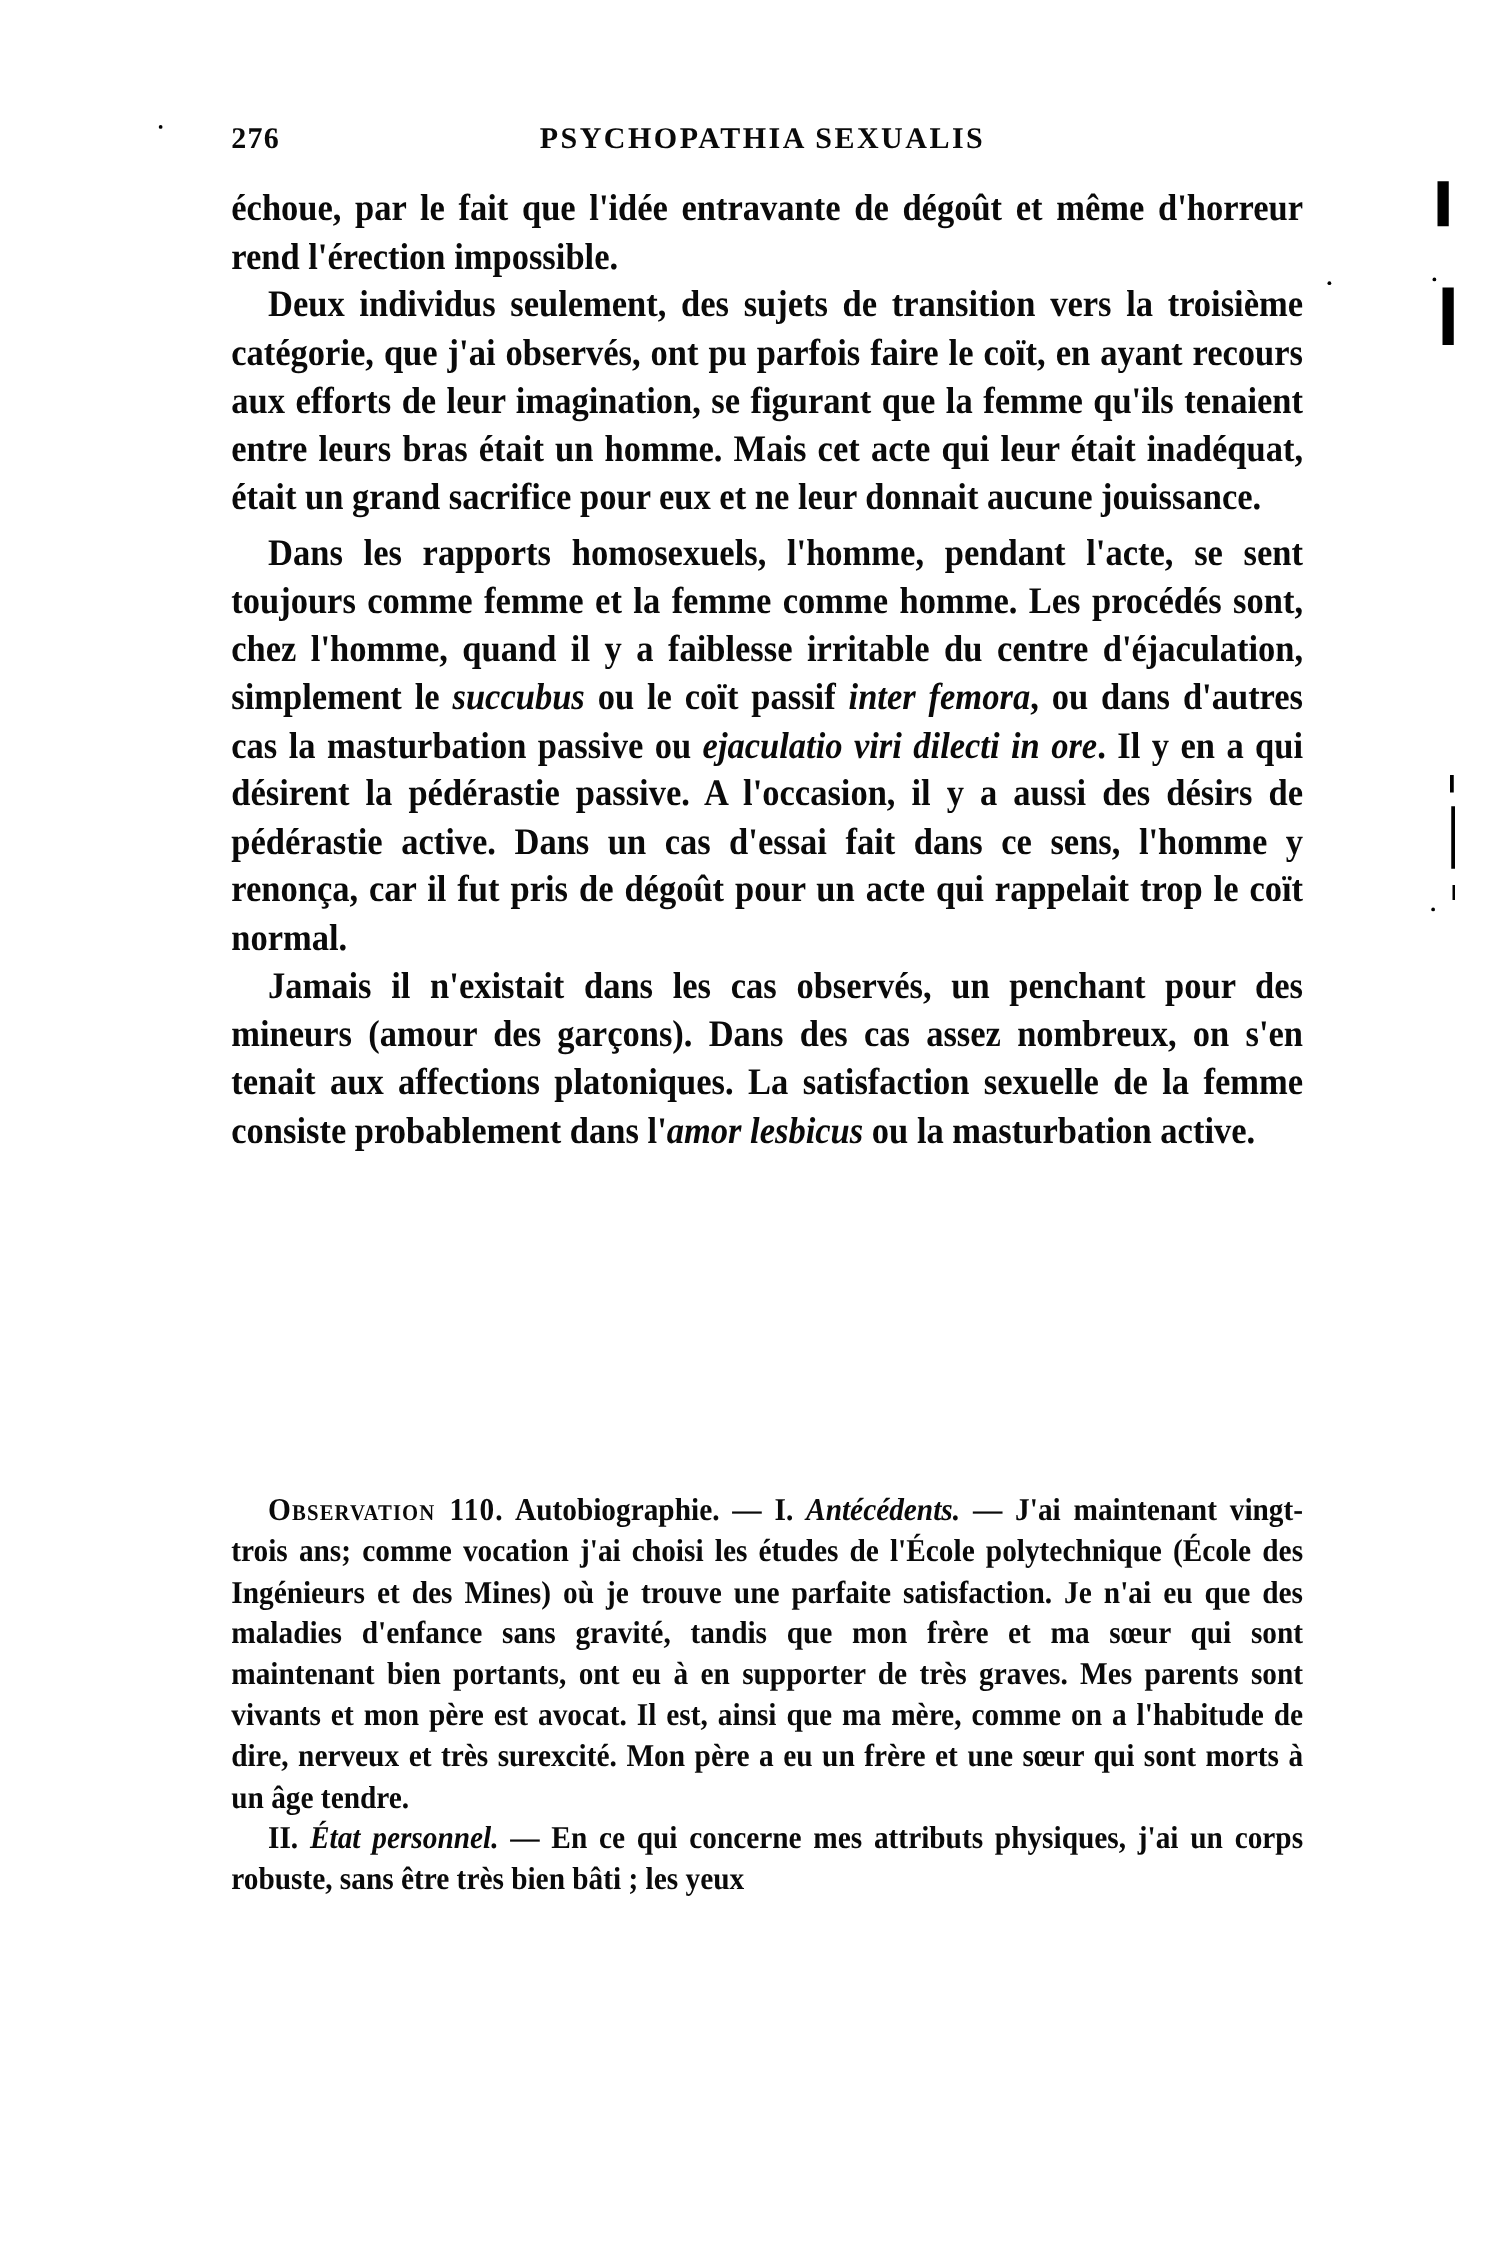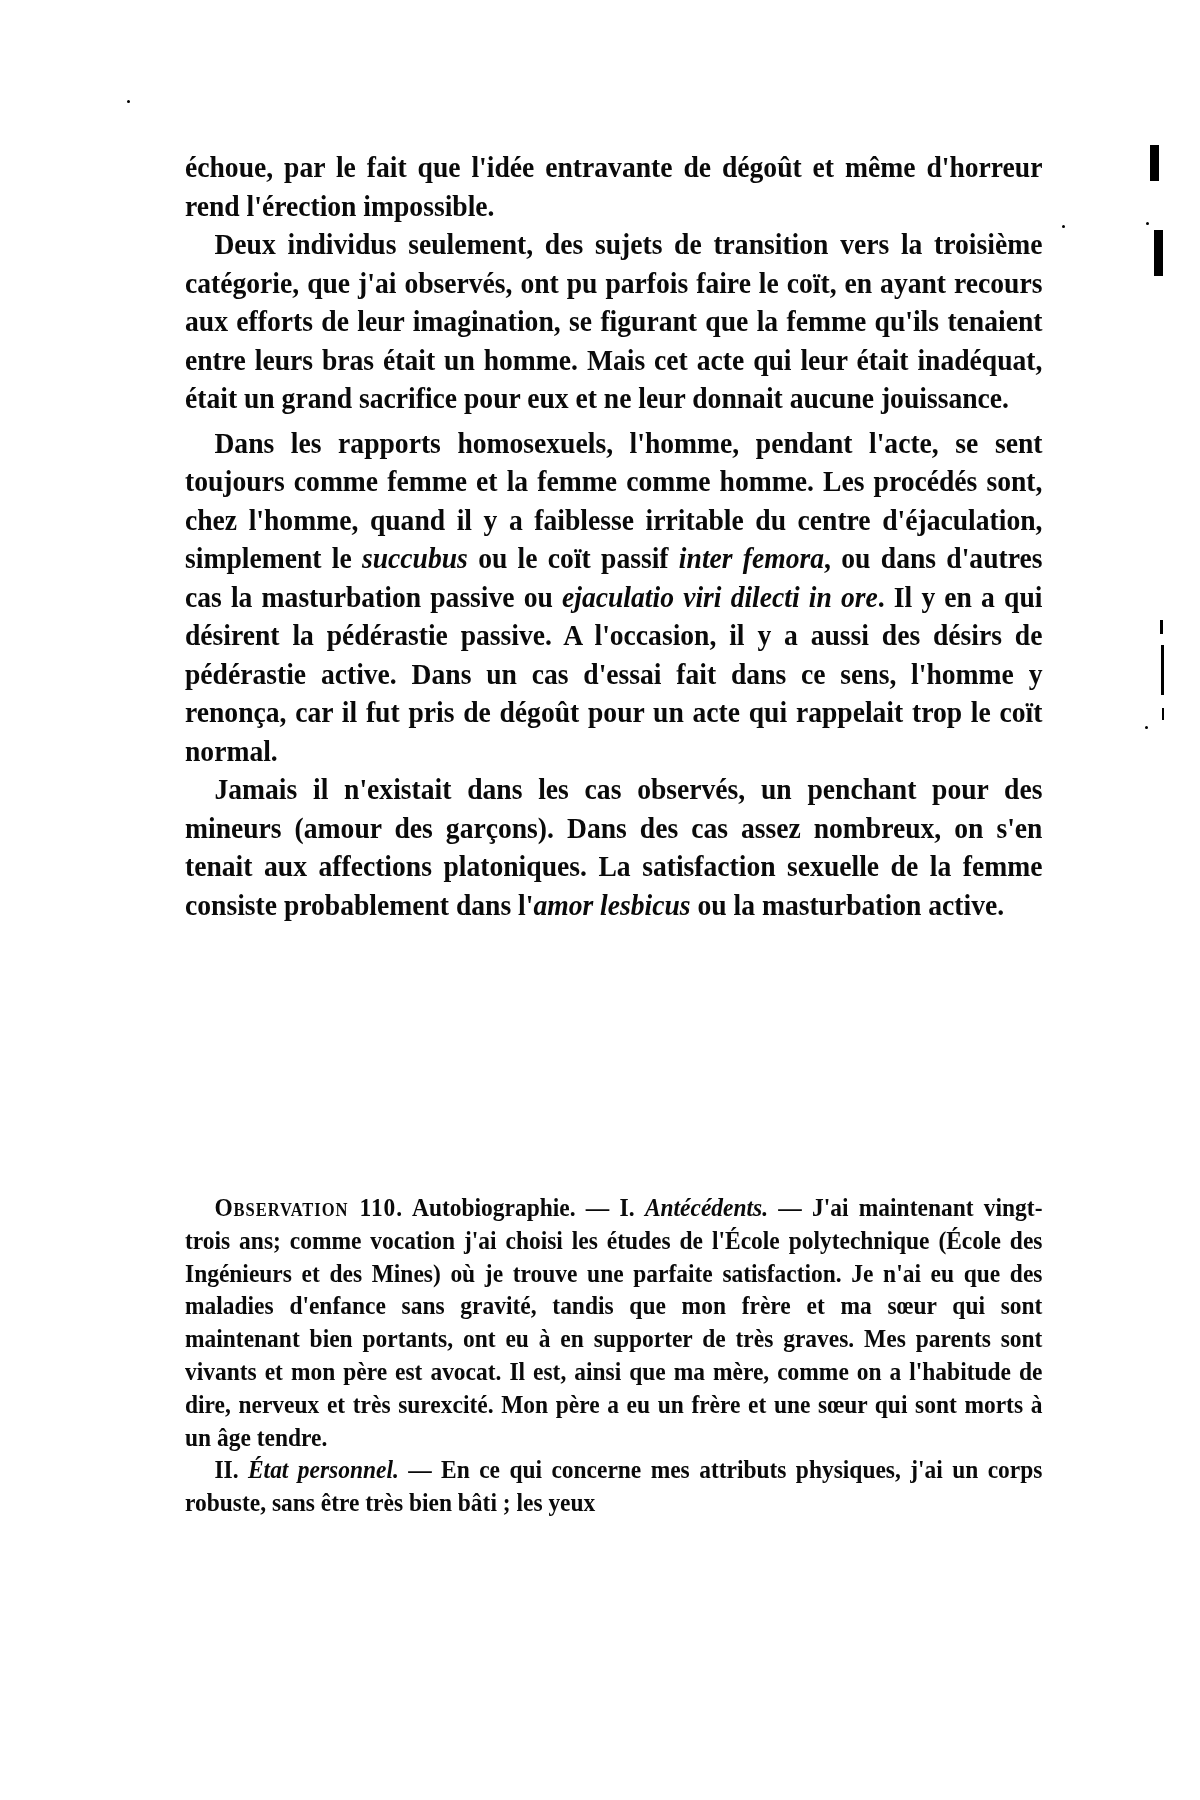--- a/index.html
+++ b/index.html
@@ -91,20 +91,24 @@
     width: 3px; height: 3px;
     background: #000;
     border-radius: 50%;
   }
 </style>
 </head>
 <body>
 
 <div class="page">
 
+  <div class="running-head">
+    <span class="page-number">276</span>
+    <span class="book-title">PSYCHOPATHIA SEXUALIS</span>
+  </div>
 
   <div class="body-text">
     <p class="noindent">échoue, par le fait que l'idée entravante de dégoût et même d'horreur rend l'érection impossible.</p>
     <p>Deux individus seulement, des sujets de transition vers la troisième catégorie, que j'ai observés, ont pu parfois faire le coït, en ayant recours aux efforts de leur imagination, se figurant que la femme qu'ils tenaient entre leurs bras était un homme. Mais cet acte qui leur était inadéquat, était un grand sacrifice pour eux et ne leur donnait aucune jouissance.</p>
     <p style="margin-top:6px"><span>Dans les rapports homosexuels, l'homme, pendant l'acte, se sent toujours comme femme et la femme comme homme. Les procédés sont, chez l'homme, quand il y a faiblesse irritable du centre d'éjaculation, simplement le </span><em>succubus</em><span> ou le coït passif </span><em>inter femora</em><span>, ou dans d'autres cas la masturbation passive ou </span><em>ejaculatio viri dilecti in ore</em><span>. Il y en a qui désirent la pédérastie passive. A l'occasion, il y a aussi des désirs de pédérastie active. Dans un cas d'essai fait dans ce sens, l'homme y renonça, car il fut pris de dégoût pour un acte qui rappelait trop le coït normal.</span></p>
     <p><span>Jamais il n'existait dans les cas observés, un penchant pour des mineurs (amour des garçons). Dans des cas assez nombreux, on s'en tenait aux affections platoniques. La satisfaction sexuelle de la femme consiste probablement dans l'</span><em>amor lesbicus</em><span> ou la masturbation active.</span></p>
   </div>
 
   <div class="observation">
     <p><span class="sc">Observation 110.</span> <span>Autobiographie. —</span> <span>I.</span> <em>Antécédents.</em><span> — J'ai maintenant vingt-trois ans; comme vocation j'ai choisi les études de l'École polytechnique (École des Ingénieurs et des Mines) où je trouve une parfaite satisfaction. Je n'ai eu que des maladies d'enfance sans gravité, tandis que mon frère et ma sœur qui sont maintenant bien portants, ont eu à en supporter de très graves. Mes parents sont vivants et mon père est avocat. Il est, ainsi que ma mère, comme on a l'habitude de dire, nerveux et très surexcité. Mon père a eu un frère et une sœur qui sont morts à un âge tendre.</span></p>

